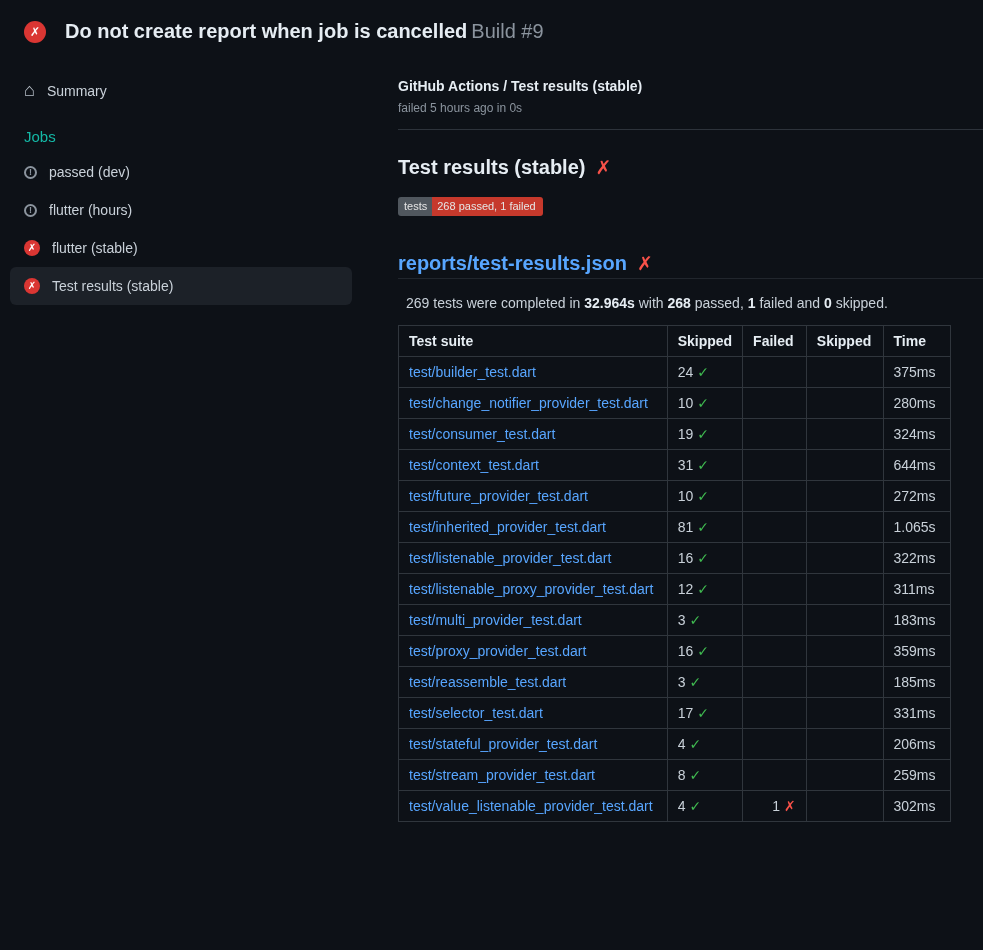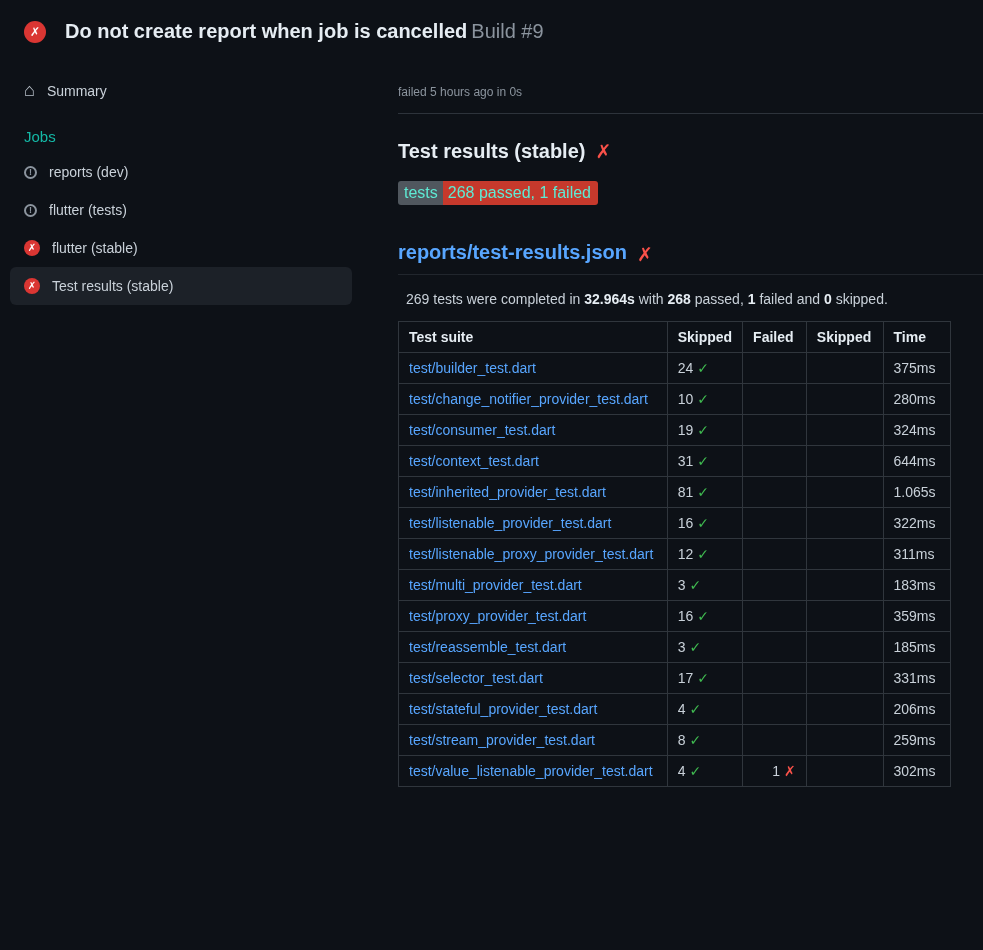--- a/index.html
+++ b/index.html
@@ -50,29 +50,29 @@
   .status-line { color: #8b949e; font-size: 12px; margin-top: 7px; }
   .divider { border-bottom: 1px solid #2d333b; margin: 14px -32px 0 0; }
 
   .section-title {
     display: flex; align-items: center; gap: 10px;
     margin: 26px 0 0 0; font-size: 20px; font-weight: 700; color: #e6edf3;
   }
   .x-mark { color: #f85149; font-weight: 700; font-size: 19px; line-height: 1; }
 
   .badge {
-    display: inline-flex; margin-top: 18px; font-size: 16px; line-height: 1;
-    border-radius: 3px; overflow: hidden; color: #5eead4;
+    display: inline-flex; margin-top: 18px; font-size: 11px; line-height: 1;
+    border-radius: 3px; overflow: hidden; color: #e5e5e5;
   }
   .badge-label { background: #50575e; padding: 4px 5px 4px 6px; }
   .badge-value { background: #c6392c; padding: 4px 7px 4px 5px; }
 
   .report-heading {
-    display: flex; align-items: flex-end; gap: 10px;
-    margin: 36px -32px 0 0; padding-bottom: 10px;
+    display: flex; align-items: center; gap: 10px;
+    margin: 36px -32px 0 0; padding-bottom: 3px;
     border-bottom: 1px solid #21262d;
     font-size: 20px; font-weight: 700;
   }
   .report-link { color: #58a6ff; text-decoration: none; }
 
   .summary-line { margin: 16px 0 14px 8px; color: #c9d1d9; font-size: 14px; }
   .summary-line strong { color: #e6edf3; }
 
   
   .results-table { border-collapse: collapse; font-size: 14px; }
@@ -101,38 +101,39 @@
 
   <aside class="sidebar">
     <div class="sidebar-item">
       <span class="home-icon">⌂</span>
       <span>Summary</span>
     </div>
     <div class="jobs-label">Jobs</div>
     <div id="jobs-list">
         <div class="sidebar-item">
           <span class="circle-icon cancelled">!</span>
-          <span class="job-label">reports (dev)</span>
+          <span class="job-label">passed (dev)</span>
         </div>
         <div class="sidebar-item">
           <span class="circle-icon cancelled">!</span>
-          <span class="job-label">flutter (tests)</span>
+          <span class="job-label">flutter (hours)</span>
         </div>
         <div class="sidebar-item">
           <span class="circle-icon fail">✗</span>
           <span class="job-label">flutter (stable)</span>
         </div>
         <div class="sidebar-item selected">
           <span class="circle-icon fail">✗</span>
           <span class="job-label">Test results (stable)</span>
         </div>
       </div>
   </aside>
 
   <main class="main">
+    <div class="breadcrumb">GitHub Actions / Test results (stable)</div>
     <div class="status-line">failed 5 hours ago in 0s</div>
     <div class="divider"></div>
 
     <h3 class="section-title">
       <span>Test results (stable)</span>
       <span class="x-mark">✗</span>
     </h3>
 
     <div class="badge">
       <span class="badge-label">tests</span>
@@ -179,20 +180,27 @@
             <td class="col-4">324ms</td>
           </tr>
           <tr>
             <td class="col-0"><a class="suite-link" href="#">test/context_test.dart</a></td>
             <td class="col-1"><span>31</span><span class="check">✓</span></td>
             <td class="col-2"></td>
             <td class="col-3"></td>
             <td class="col-4">644ms</td>
           </tr>
           <tr>
+            <td class="col-0"><a class="suite-link" href="#">test/future_provider_test.dart</a></td>
+            <td class="col-1"><span>10</span><span class="check">✓</span></td>
+            <td class="col-2"></td>
+            <td class="col-3"></td>
+            <td class="col-4">272ms</td>
+          </tr>
+          <tr>
             <td class="col-0"><a class="suite-link" href="#">test/inherited_provider_test.dart</a></td>
             <td class="col-1"><span>81</span><span class="check">✓</span></td>
             <td class="col-2"></td>
             <td class="col-3"></td>
             <td class="col-4">1.065s</td>
           </tr>
           <tr>
             <td class="col-0"><a class="suite-link" href="#">test/listenable_provider_test.dart</a></td>
             <td class="col-1"><span>16</span><span class="check">✓</span></td>
             <td class="col-2"></td>

